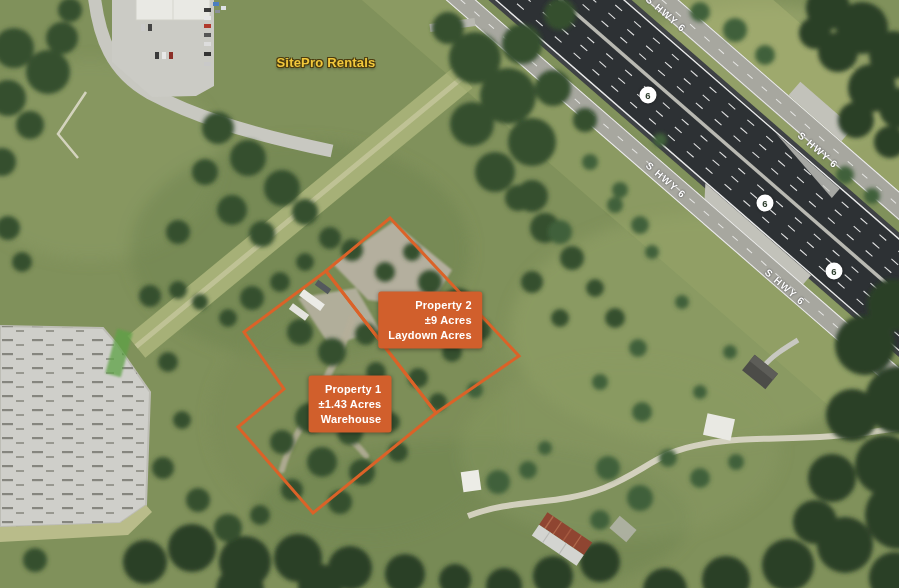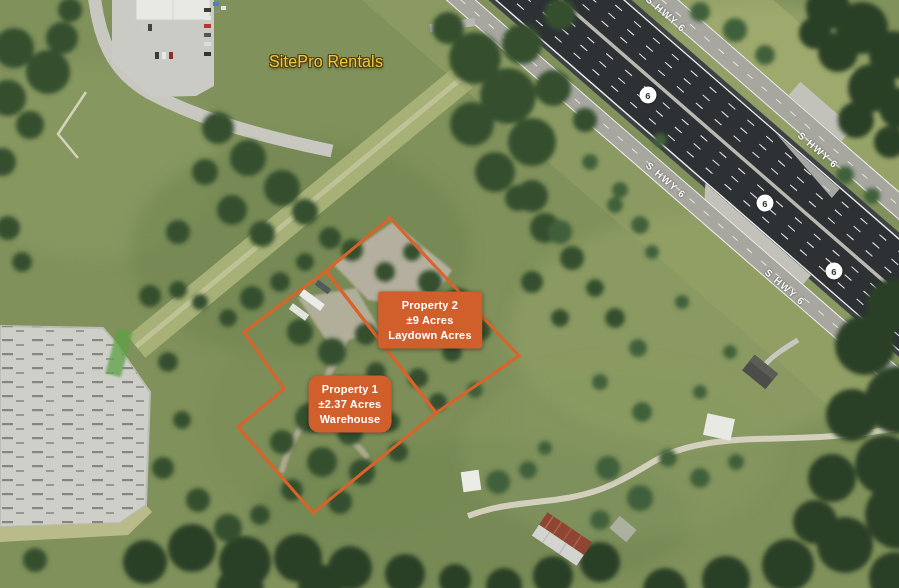--- a/index.html
+++ b/index.html
@@ -4,42 +4,42 @@
 <style>
   html,body{margin:0;padding:0;background:#222;}
   .map-stage{
     position:relative;width:899px;height:588px;overflow:hidden;
     font-family:"Liberation Sans",sans-serif;background:#80915b;
   }
   .map-stage svg.aerial{position:absolute;left:0;top:0;}
   
   .ovl{position:absolute;transform:translate(-50%,-50%);white-space:nowrap;}
   .sitepro{
-    color:#F2C83C;font-weight:normal;font-size:16px;letter-spacing:.2px;
+    color:#F2C83C;font-weight:bold;font-size:13px;letter-spacing:.2px;
     text-shadow:-1px -1px 0 #4c3c0e,1px -1px 0 #4c3c0e,-1px 1px 0 #4c3c0e,
                  1px 1px 0 #4c3c0e,0 2px 3px rgba(0,0,0,.55);
     text-align:center;
   }
   .shwy{
     color:#fff;font-weight:bold;font-size:10px;letter-spacing:1.2px;
     transform:translate(-50%,-50%) rotate(41deg);
     text-shadow:0 0 2px rgba(90,90,90,.95),0 0 1px rgba(60,60,60,.9);
   }
   .shield{
     width:17px;height:17px;border-radius:50%;background:#fff;
     display:flex;align-items:center;justify-content:center;
     color:#30402f;font-weight:bold;font-size:9.5px;
     box-shadow:0 0 3px rgba(0,0,0,.45);
   }
   .prop-label{
     background:#D15F2C;color:#fff;text-align:center;border-radius:3px;
     font-weight:bold;font-size:11px;line-height:15px;padding:6px 10px;
     box-shadow:0 1px 4px rgba(0,0,0,.35);letter-spacing:.2px;
   }
-  .prop-label span{display:block;}
+  .prop-label span{display:block;text-align:right;}
 </style>
 </head>
 <body>
 
 <div class="map-stage">
 
   <svg class="aerial" width="899" height="588" viewBox="0 0 899 588">
     <defs>
       <filter id="soft" x="-20%" y="-20%" width="140%" height="140%">
           <feGaussianBlur stdDeviation="2.2"></feGaussianBlur>
@@ -349,19 +349,19 @@
   <div class="ovl shield" style="left:648px;top:95px;">6</div>
   <div class="ovl shield" style="left:765px;top:203px;">6</div>
   <div class="ovl shield" style="left:834px;top:271px;">6</div>
 
   <div class="ovl prop-label" style="left:430px;top:320px;">
     <span>Property 2</span>
     <span>±9 Acres</span>
     <span>Laydown Acres</span>
   </div>
 
-  <div class="ovl prop-label" style="left:350px;top:404px;border-radius:10px;">
+  <div class="ovl prop-label" style="left:350px;top:404px;">
     <span>Property 1</span>
-    <span>±2.37 Acres</span>
+    <span>±1.43 Acres</span>
     <span>Warehouse</span>
   </div>
 
 </div>
 
 </body></html>

